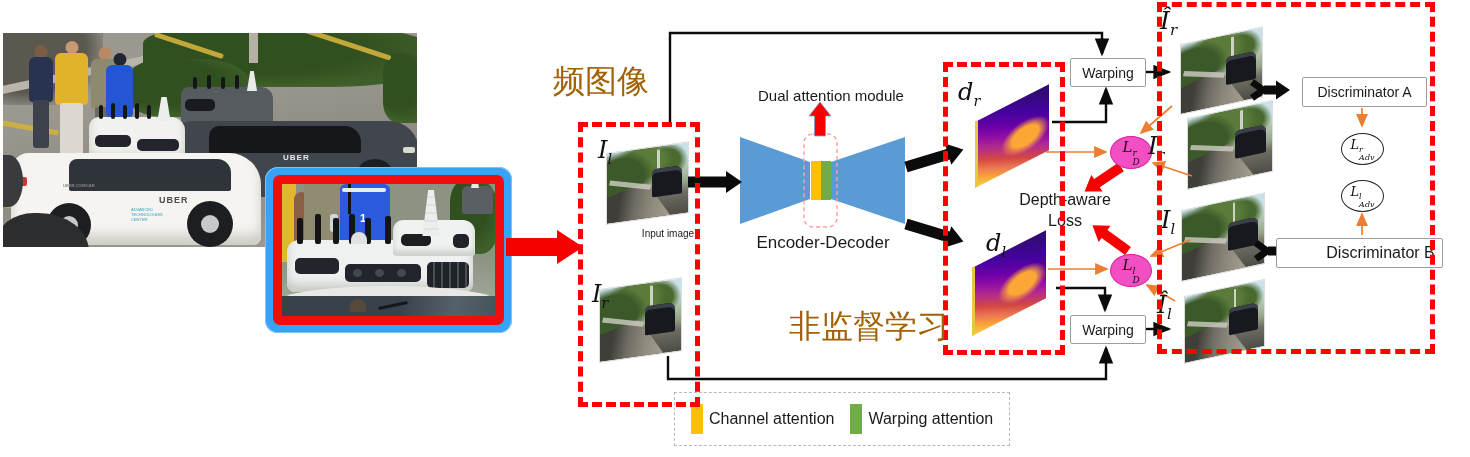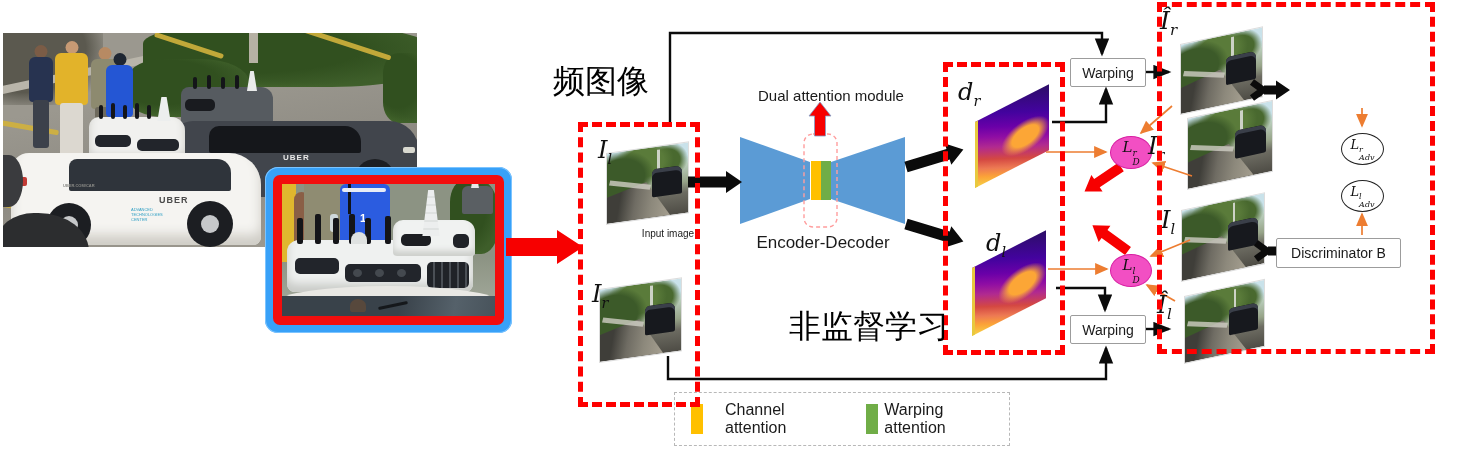--- a/index.html
+++ b/index.html
@@ -1,20 +1,20 @@
 <!DOCTYPE html>
 <html><head>
 <meta charset="utf-8">
 <style>
   html,body{margin:0;padding:0;background:#fff;}
   #canvas{position:relative;width:1470px;height:457px;background:#fff;overflow:hidden;
           font-family:"Liberation Sans",sans-serif;}
   .abs{position:absolute;}
   
-  .cn{font-family:"DejaVu Sans",sans-serif;color:#000000;font-weight:500;white-space:nowrap;z-index:9;}
+  .cn{font-family:"DejaVu Sans",sans-serif;color:#a16207;font-weight:500;white-space:nowrap;z-index:9;}
   .cap{color:#1a1a1a;text-align:center;z-index:6;}
   .mathlab{font-family:"DejaVu Serif",serif;font-style:italic;color:#111;z-index:6;white-space:nowrap;}
   .mathlab sub{font-size:60%;}
   .m-stack{display:inline-flex;flex-direction:column;vertical-align:-4px;line-height:1;}
   .m-stack .s{font-size:9px;font-style:italic;}
   
   .pbox{background:#fff;border:1.3px solid #9c9c9c;border-radius:2px;display:flex;align-items:center;
         justify-content:center;color:#1a1a1a;z-index:6;}
   .dashred{border:5px dashed #fe0000;z-index:7;pointer-events:none;}
   .loss-ell{background:#f24fc3;border:1.6px solid #d81ea2;border-radius:50%;display:flex;align-items:center;
@@ -326,28 +326,35 @@
   <div class="abs dashred" style="left:578px;top:122px;width:112px;height:275px;"></div>
   <div class="abs dashred" style="left:943px;top:62px;width:112px;height:283px;"></div>
   <div class="abs dashred" style="left:1157px;top:2px;width:268px;height:342px;"></div>
 
   <div class="abs cn" style="left:553px;top:60px;font-size:32px;">频图像</div>
   <div class="abs cn" style="left:789px;top:305px;font-size:32px;">非监督学习</div>
 
   <div class="abs cap" style="left:742px;top:233px;width:162px;font-size:17px;">Encoder-Decoder</div>
   <div class="abs cap" style="left:750px;top:87px;width:162px;font-size:15px;">Dual attention module</div>
   <div class="abs cap" style="left:620px;top:228px;width:96px;font-size:10px;">Input image</div>
+  <div class="abs cap" style="left:1010px;top:189px;width:110px;font-size:16px;line-height:21px;">
+    <div>Depth-aware</div>
+    <div>Loss</div>
+  </div>
 
   <div class="abs pbox" style="left:1070px;top:58px;width:74px;height:27px;font-size:14px;">
       <span>Warping</span>
     </div>
   <div class="abs pbox" style="left:1070px;top:315px;width:74px;height:27px;font-size:14px;">
       <span>Warping</span>
     </div>
-  <div class="abs pbox" style="left:1276px;top:238px;width:123px;height:28px;font-size:14px;">
+  <div class="abs pbox" style="left:1302px;top:77px;width:123px;height:28px;font-size:14px;">
+      <span>Discriminator A</span>
+    </div>
+  <div class="abs pbox" style="left:1276px;top:238px;width:123px;height:28px;font-size:16px;padding-left:42px;">
       <span>Discriminator B</span>
     </div>
 
   <div class="abs loss-ell" style="left:1110px;top:136px;width:40px;height:31px;">
     <span class="mathlab" style="font-size:15px;"><span>L</span><span class="m-stack">
           <span class="s">r</span>
           <span class="s">D</span>
         </span></span>
   </div>
   <div class="abs loss-ell" style="left:1110px;top:254px;width:40px;height:31px;">
@@ -373,18 +380,18 @@
   <div class="abs mathlab" style="left:592px;top:280px;font-size:24px;"><span>I</span><sub>r</sub></div>
   <div class="abs mathlab" style="left:958px;top:78px;font-size:24px;"><span>d</span><sub>r</sub></div>
   <div class="abs mathlab" style="left:986px;top:229px;font-size:24px;"><span>d</span><sub>l</sub></div>
   <div class="abs mathlab" style="left:1160px;top:6px;font-size:25px;"><span>Î</span><sub>r</sub></div>
   <div class="abs mathlab" style="left:1148px;top:132px;font-size:24px;"><span>I</span><sub>r</sub></div>
   <div class="abs mathlab" style="left:1161px;top:206px;font-size:24px;"><span>I</span><sub>l</sub></div>
   <div class="abs mathlab" style="left:1157px;top:290px;font-size:25px;"><span>Î</span><sub>l</sub></div>
 
   <div id="legend" class="abs" style="left:674px;top:392px;width:334px;height:52px;">
     <span class="sw" style="background:#FFC000;margin-left:16px;"></span>
-    <span style="font-size:16px;color:#1a1a1a;margin-left:22px;">Channel attention</span>
+    <span style="font-size:16px;color:#1a1a1a;margin-left:6px;">Channel attention</span>
     <span class="sw" style="background:#70AD47;margin-left:16px;"></span>
     <span style="font-size:16px;color:#1a1a1a;margin-left:6px;">Warping attention</span>
   </div>
 
 </div>
 
 </body></html>

